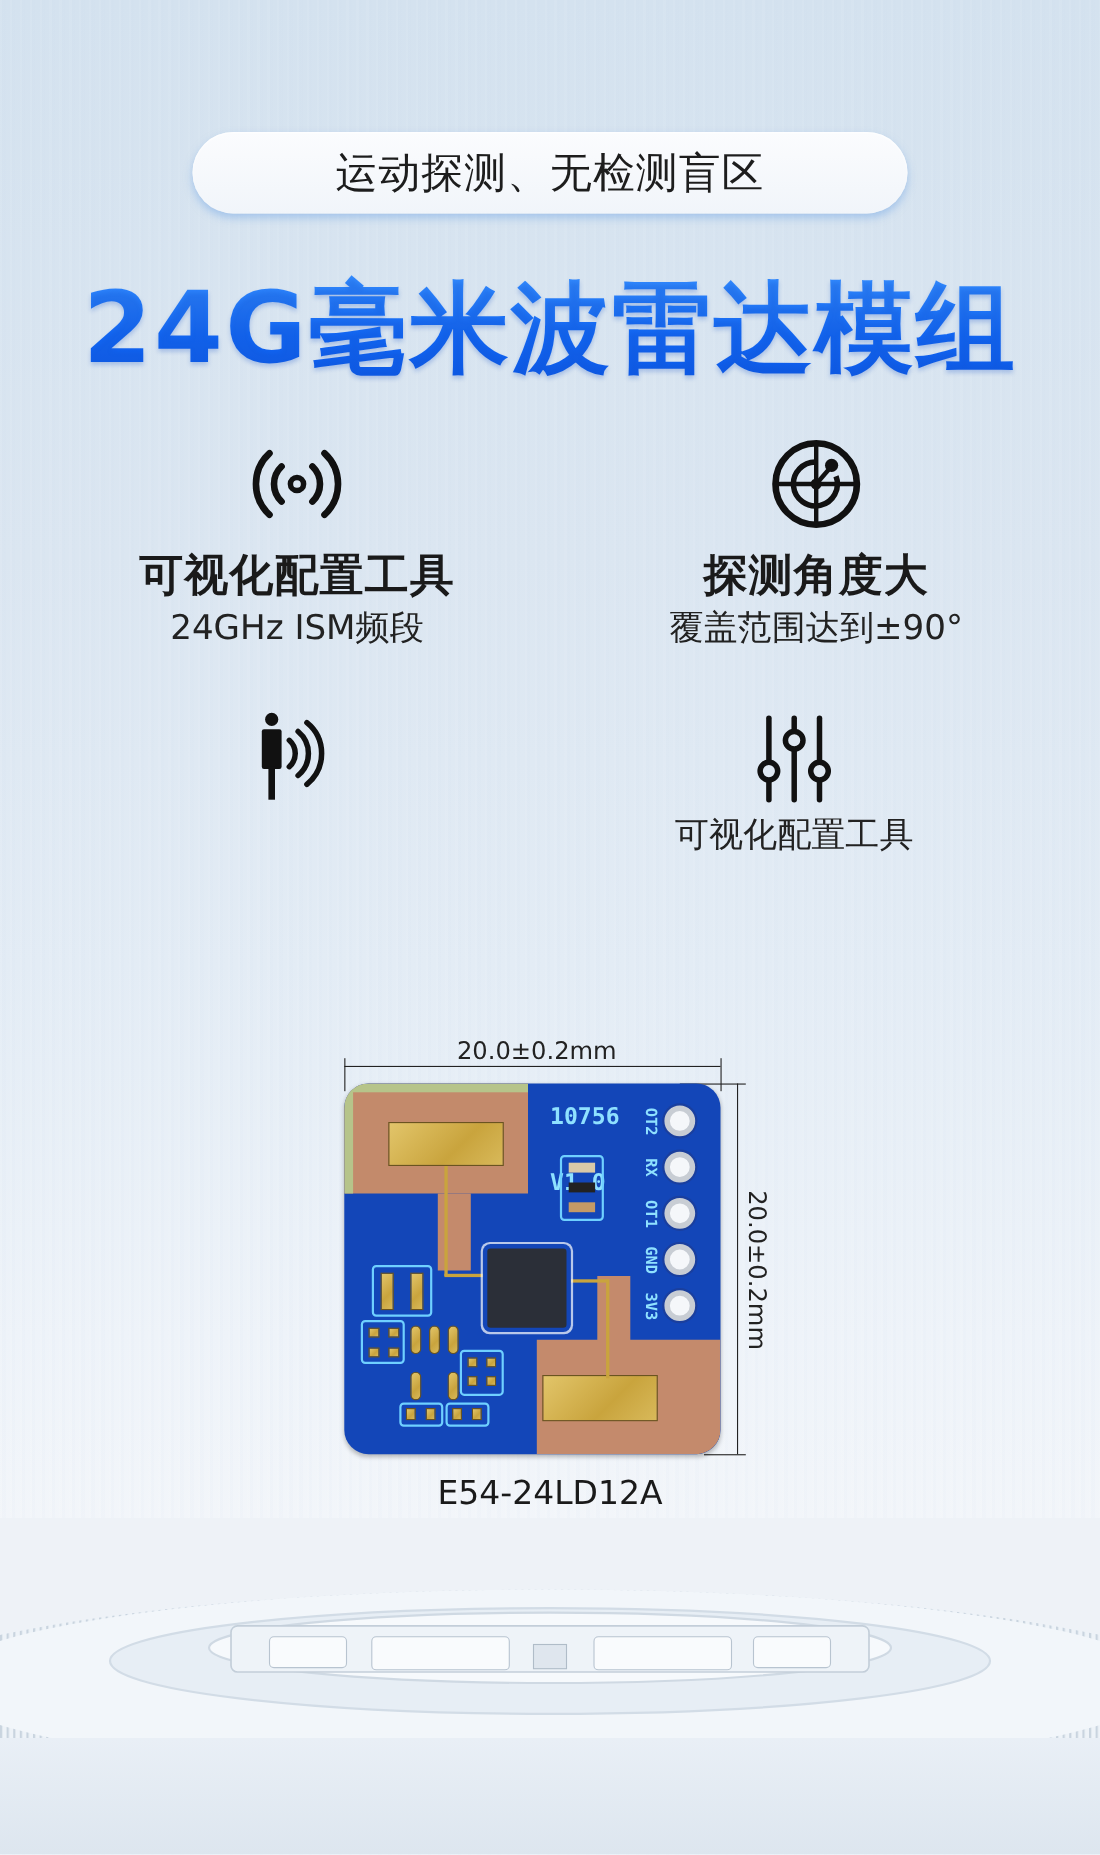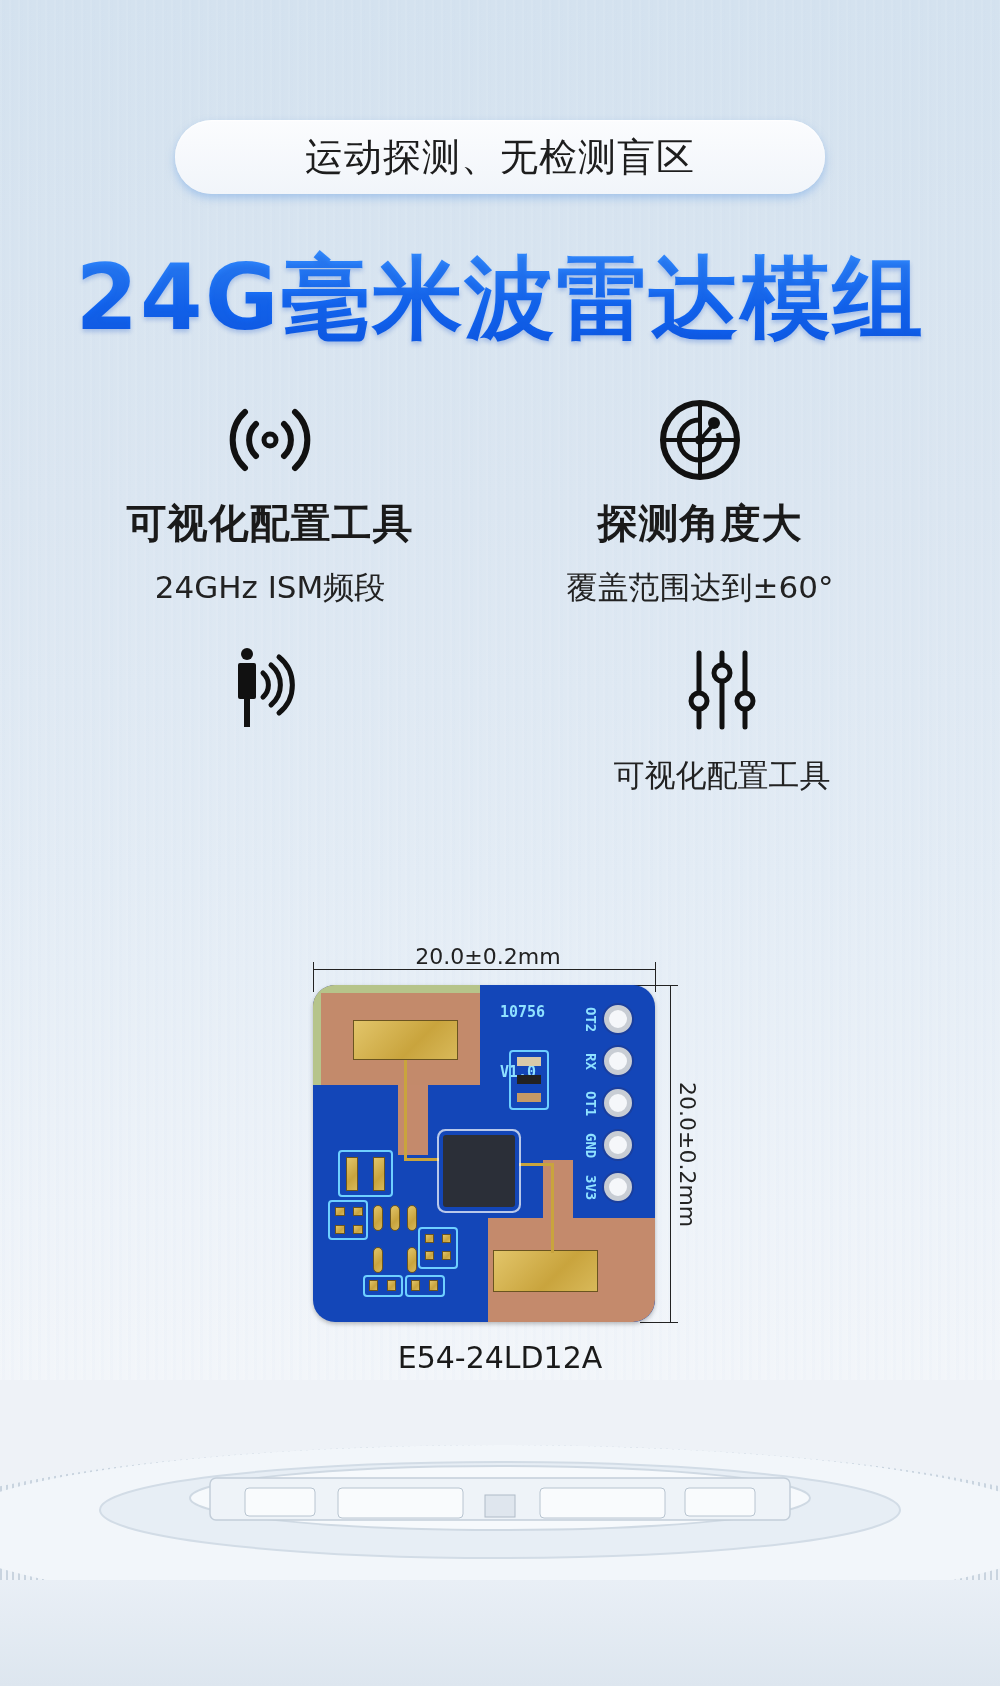--- a/index.html
+++ b/index.html
@@ -30,42 +30,42 @@
     letter-spacing: 2px;
     text-shadow: 0 3px 4px rgba(20,80,200,0.25);
     background: linear-gradient(180deg, #3b93ff 0%, #1267f4 55%, #0b56e6 100%);
     -webkit-background-clip: text; background-clip: text; -webkit-text-fill-color: transparent;
   }
 
   
   .feat { width: 400px; text-align: center; }
   .feat .icon { width: 90px; height: 90px; margin: 0 auto; display: block; }
   .feat .ftitle { font-size: 40px; font-weight: bold; color: #1a1a1a; margin-top: 14px; line-height: 48px; letter-spacing: 1px; }
-  .feat .fsub { font-size: 31px; color: #222; margin-top: 20px; line-height: 40px; }
+  .feat .fsub { font-size: 31px; color: #222; margin-top: 4px; line-height: 40px; }
 
   
   .dimtext { font-size: 22px; color: #222; }
   .hline { height: 1px; background: #222; }
   .vline { width: 1px; background: #222; }
 
   
   .pcb {
     left: 313px; top: 985px; width: 342px; height: 337px;
     border-radius: 22px; overflow: hidden;
     background: #1346b8;
     box-shadow: 0 2px 4px rgba(0,0,0,0.25);
   }
   .copper { position: absolute; background: #c48a6c; }
   .gold { position: absolute; background: linear-gradient(135deg, #e2c56a, #c9a43d 60%, #d8b95a); border: 1px solid #6a5420; }
   .trace { position: absolute; background: #c9a43d; }
   .silk { position: absolute; border: 2px solid #6fd0ff; border-radius: 4px; }
   .chip { position: absolute; background: #2b2f38; border-radius: 3px; }
   .pin-hole { position: absolute; width: 28px; height: 28px; border-radius: 50%; background: #f5f7fa; border: 5px solid #c8cdd4; box-shadow: 0 0 0 2px #1a3f9e; }
   .pin-label { position: absolute; color: #8fe1ff; font-family: "DejaVu Sans Mono", monospace; font-weight: bold; font-size: 14px; transform: rotate(90deg); transform-origin: left top; white-space: nowrap; }
-  .silk-text { position: absolute; color: #8fe1ff; font-family: "DejaVu Sans Mono", monospace; font-weight: bold; font-size: 15px; }
+  .silk-text { position: absolute; color: #8fe1ff; font-family: "DejaVu Sans Mono", monospace; font-weight: bold; font-size: 21px; }
 
   .model { left: 0; top: 1340px; width: 1000px; text-align: center; font-size: 30px; color: #1a1a1a; }
 
   
   .device { left: 0; top: 1380px; width: 1000px; height: 306px; overflow: hidden; }
 </style>
 </head>
 <body>
 
 <div class="abs pill">
@@ -79,32 +79,32 @@
     <circle cx="45" cy="45" r="6" fill="none" stroke="#111" stroke-width="5"></circle>
     <path d="M31 29 A22 22 0 0 0 31 61" fill="none" stroke="#111" stroke-width="6" stroke-linecap="round"></path>
     <path d="M59 29 A22 22 0 0 1 59 61" fill="none" stroke="#111" stroke-width="6" stroke-linecap="round"></path>
     <path d="M20 17 A38 38 0 0 0 20 73" fill="none" stroke="#111" stroke-width="6" stroke-linecap="round"></path>
     <path d="M70 17 A38 38 0 0 1 70 73" fill="none" stroke="#111" stroke-width="6" stroke-linecap="round"></path>
   </svg>
   <div class="ftitle">可视化配置工具</div>
   <div class="fsub">24GHz ISM频段</div>
 </div>
 
-<div class="abs feat" style="left:500px; top:395px;">
+<div class="abs feat" style="left:542px; top:395px;">
   <svg class="icon" viewBox="0 0 90 90">
     <circle cx="45" cy="45" r="37" fill="none" stroke="#111" stroke-width="6"></circle>
     <path d="M45 25 A20 20 0 1 0 63 38" fill="none" stroke="#111" stroke-width="5"></path>
     <line x1="45" y1="6" x2="45" y2="84" stroke="#111" stroke-width="4"></line>
     <line x1="6" y1="45" x2="84" y2="45" stroke="#111" stroke-width="4"></line>
     <line x1="45" y1="45" x2="58" y2="30" stroke="#111" stroke-width="4"></line>
     <circle cx="45" cy="45" r="5" fill="#111"></circle>
     <circle cx="59" cy="28" r="6" fill="#111"></circle>
   </svg>
   <div class="ftitle">探测角度大</div>
-  <div class="fsub">覆盖范围达到±60°</div>
+  <div class="fsub">覆盖范围达到±90°</div>
 </div>
 
 <div class="abs feat" style="left:70px; top:645px;">
   <svg class="icon" viewBox="0 0 90 90">
     <circle cx="22" cy="9" r="6" fill="#111"></circle>
     <rect x="13" y="18" width="18" height="36" rx="2" fill="#111"></rect>
     <rect x="19" y="52" width="6" height="30" fill="#111"></rect>
     <path d="M38 28 A16 16 0 0 1 38 52" fill="none" stroke="#111" stroke-width="5" stroke-linecap="round"></path>
     <path d="M46 20 A26 26 0 0 1 46 60" fill="none" stroke="#111" stroke-width="5" stroke-linecap="round"></path>
     <path d="M54 12 A36 36 0 0 1 54 68" fill="none" stroke="#111" stroke-width="5" stroke-linecap="round"></path>

